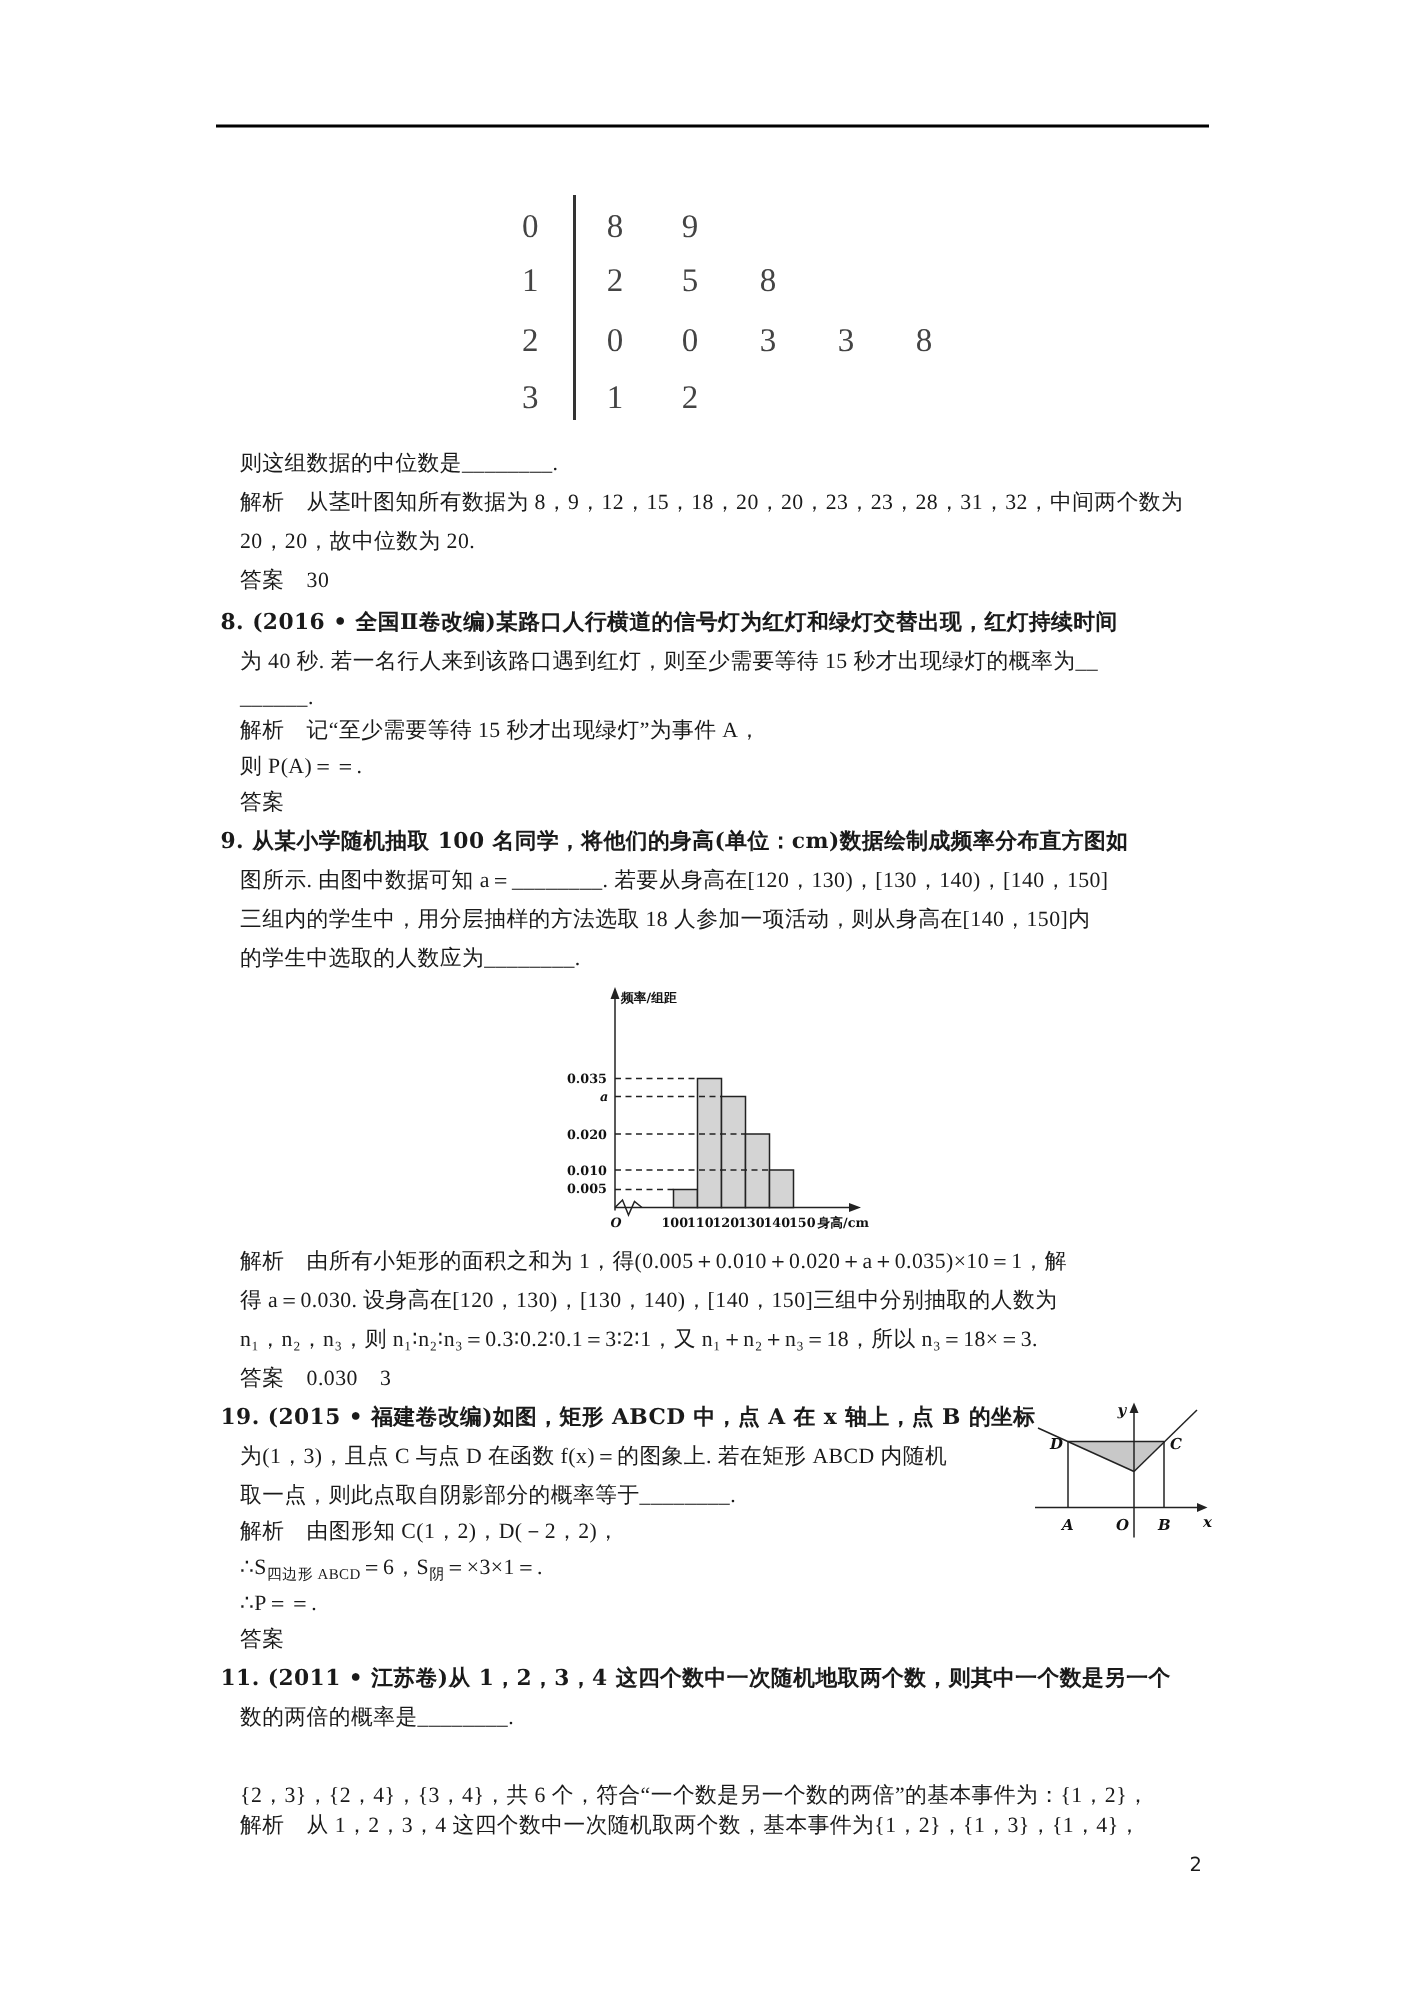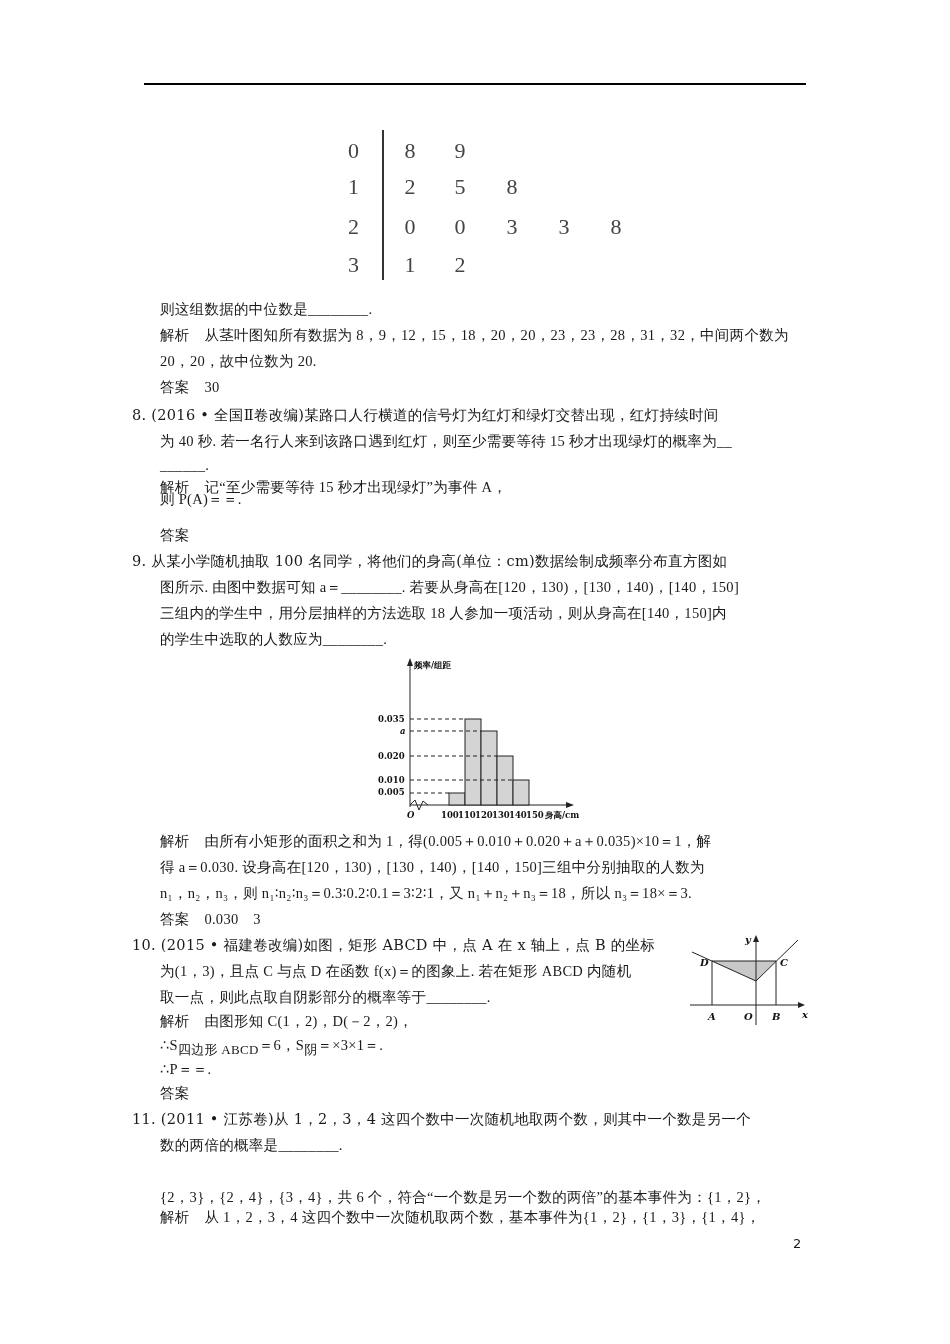--- a/index.html
+++ b/index.html
@@ -6,23 +6,23 @@
   body { width:950px; height:1344px; position:relative; overflow:hidden;
          font-family:"DejaVu Serif","Liberation Serif",serif; color:#1a1a1a; }
   .rule { position:absolute; left:144px; top:83px; width:662px; height:2px; background:#000; }
   .stem { position:absolute; left:340px; top:130px; width:300px; height:150px;
           font-family:"Liberation Serif","DejaVu Serif",serif; font-size:22px; color:#444; }
   .stem .vbar { position:absolute; left:42px; top:0; width:2px; height:150px; background:#333; }
   .stem .row { position:absolute; left:0; height:34px; }
   .stem .k { position:absolute; left:8px; width:20px; }
   .stem .l { position:absolute; width:20px; text-align:center; }
   .t { position:absolute; left:0; font-size:14.5px; line-height:26px; white-space:nowrap; letter-spacing:0.3px; }
-  .q { left:132px; }
+  .q { left:147px;font-weight:bold; }
   .q2 { left:160px;font-family:Liberation Serif, serif; }
-  sub { font-size:13px; }
+  sub { font-size:10px; }
   .fig { position:absolute; }
   .pageno { position:absolute; left:793px; top:1236px; font-family:"DejaVu Sans",sans-serif; font-size:13px; }
 </style>
 </head>
 <body>
 
 <div class="rule"></div>
 
 <div class="stem">
   <div class="vbar"></div>
@@ -54,21 +54,21 @@
 
 <div class="t q2" style="top:296px">则这组数据的中位数是________.</div>
 <div class="t q2" style="top:322px">解析　从茎叶图知所有数据为 8，9，12，15，18，20，20，23，23，28，31，32，中间两个数为</div>
 <div class="t q2" style="top:348px">20，20，故中位数为 20.</div>
 <div class="t q2" style="top:374px">答案　30</div>
 
 <div class="t q" style="top:402px">8. (2016 • 全国Ⅱ卷改编)某路口人行横道的信号灯为红灯和绿灯交替出现，红灯持续时间</div>
 <div class="t q2" style="top:428px">为 40 秒. 若一名行人来到该路口遇到红灯，则至少需要等待 15 秒才出现绿灯的概率为__</div>
 <div class="t q2" style="top:452px">______.</div>
 <div class="t q2" style="top:474px">解析　记“至少需要等待 15 秒才出现绿灯”为事件 A，</div>
-<div class="t q2" style="top:486px">则 P(A)＝＝.</div>
+<div class="t q2" style="top:498px">则 P(A)＝＝.</div>
 <div class="t q2" style="top:522px">答案</div>
 
 <div class="t q" style="top:548px">9. 从某小学随机抽取 100 名同学，将他们的身高(单位：cm)数据绘制成频率分布直方图如</div>
 <div class="t q2" style="top:574px">图所示. 由图中数据可知 a＝________.  若要从身高在[120，130)，[130，140)，[140，150]</div>
 <div class="t q2" style="top:600px">三组内的学生中，用分层抽样的方法选取 18 人参加一项活动，则从身高在[140，150]内</div>
 <div class="t q2" style="top:626px">的学生中选取的人数应为________.</div>
 
 <svg class="fig" style="left:370px; top:655px" width="230" height="170">
 
   <line x1="40" y1="6" x2="40" y2="152" stroke="#222" stroke-width="1"></line>
@@ -108,21 +108,21 @@
     <text x="156" y="163">150</text>
     <text x="175" y="163">身高/cm</text>
   </g>
 </svg>
 
 <div class="t q2" style="top:828px">解析　由所有小矩形的面积之和为 1，得(0.005＋0.010＋0.020＋a＋0.035)×10＝1，解</div>
 <div class="t q2" style="top:854px">得 a＝0.030. 设身高在[120，130)，[130，140)，[140，150]三组中分别抽取的人数为</div>
 <div class="t q2" style="top:880px">n₁，n₂，n₃，则 n₁∶n₂∶n₃＝0.3∶0.2∶0.1＝3∶2∶1，又 n₁＋n₂＋n₃＝18，所以 n₃＝18×＝3.</div>
 <div class="t q2" style="top:906px">答案　0.030　3</div>
 
-<div class="t q" style="top:932px">10. (2015 • 福建卷改编)如图，矩形 ABCD 中，点 A 在 x 轴上，点 B 的坐标</div>
+<div class="t q" style="top:932px">19. (2015 • 福建卷改编)如图，矩形 ABCD 中，点 A 在 x 轴上，点 B 的坐标</div>
 <div class="t q2" style="top:958px">为(1，3)，且点 C 与点 D 在函数 f(x)＝的图象上. 若在矩形 ABCD 内随机</div>
 <div class="t q2" style="top:984px">取一点，则此点取自阴影部分的概率等于________.</div>
 <div class="t q2" style="top:1008px">解析　由图形知 C(1，2)，D(－2，2)，</div>
 <div class="t q2" style="top:1032px"><span>∴S</span><sub>四边形 ABCD</sub><span>＝6，S</span><sub>阴</sub><span>＝×3×1＝.</span></div>
 <div class="t q2" style="top:1056px">∴P＝＝.</div>
 <div class="t q2" style="top:1080px">答案</div>
 
 <svg class="fig" style="left:690px; top:925px" width="125" height="105">
   <polygon points="22,36 86,36 66,56" fill="#c8c8c8" stroke="none"></polygon>
   <line x1="2" y1="27" x2="66" y2="56" stroke="#222" stroke-width="1"></line>

